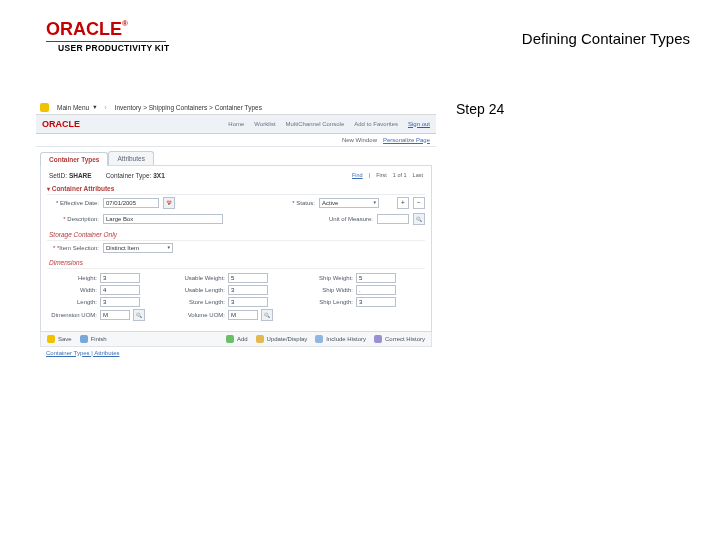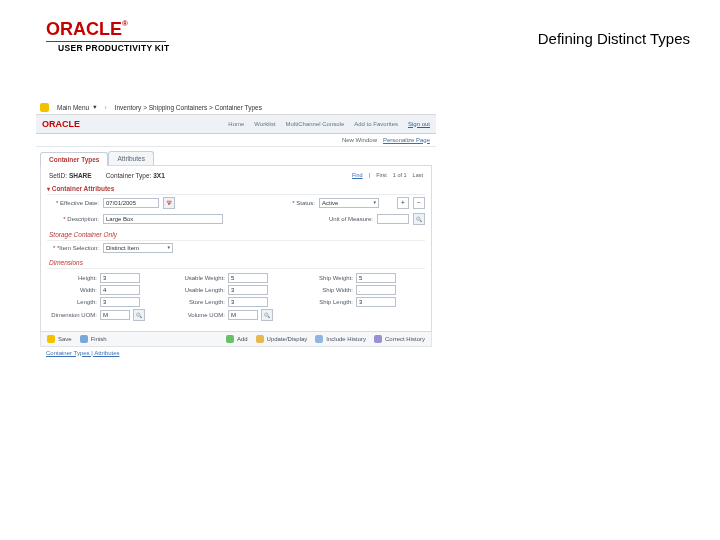--- a/index.html
+++ b/index.html
@@ -58,21 +58,21 @@
 </head>
 <body>
 <div class="page">
 
 <div class="hdr">
   <div class="logo">
     <div class="logo-top"><span>ORACLE</span><sup>®</sup></div>
     <hr class="logo-rule">
     <div class="logo-sub">USER PRODUCTIVITY KIT</div>
   </div>
-  <div class="title">Defining Distinct Types</div>
+  <div class="title">Defining Container Types</div>
 </div>
 
 <div class="body">
   <div class="app">
     <div class="app-top">
       <span class="fav"></span>
       <span class="tab">
             <span>Main Menu</span> 
             <span>▾</span>
           </span>
@@ -222,16 +222,17 @@
             <span class="ico cur"></span>
             <span>Correct History</span>
           </span>
     </div>
     <div style="margin:0 4px;padding:3px 6px;font-size:6px;">
       <span style="text-decoration:underline;color:#3b6fb5">Container Types | Attributes</span>
     </div>
   </div>
 
   <div class="side">
+    <p class="step">Step 24</p>
   </div>
 </div>
 
 </div>
 
 </body></html>

